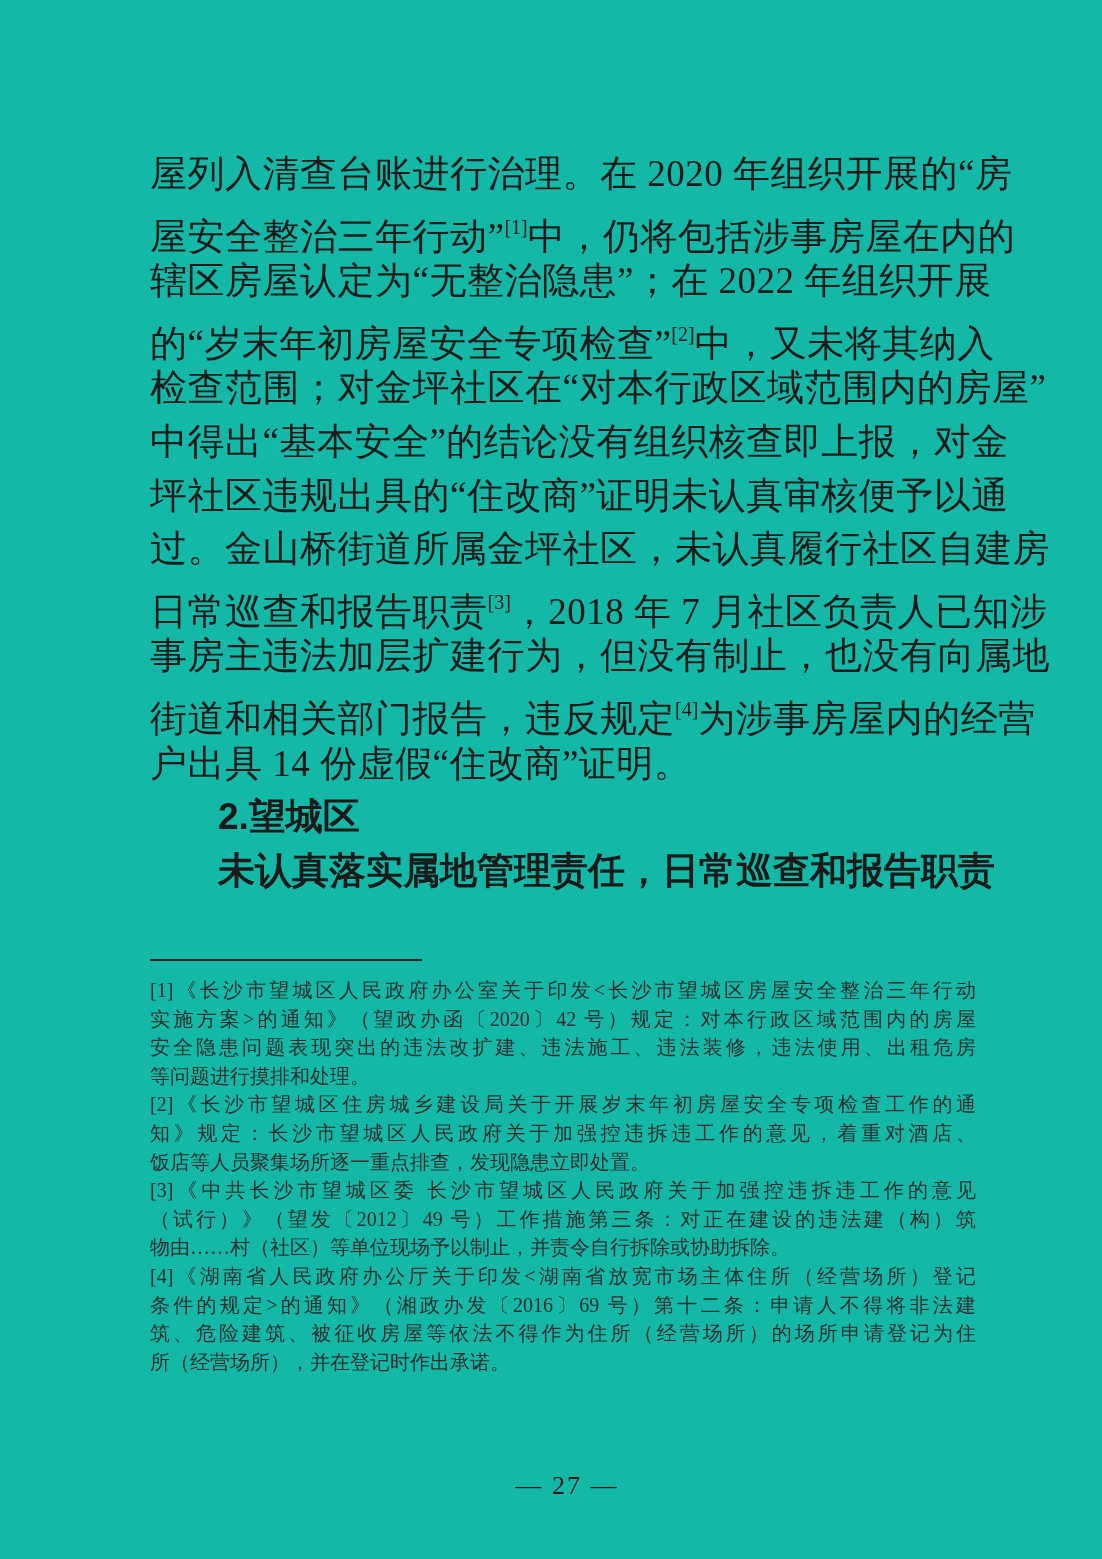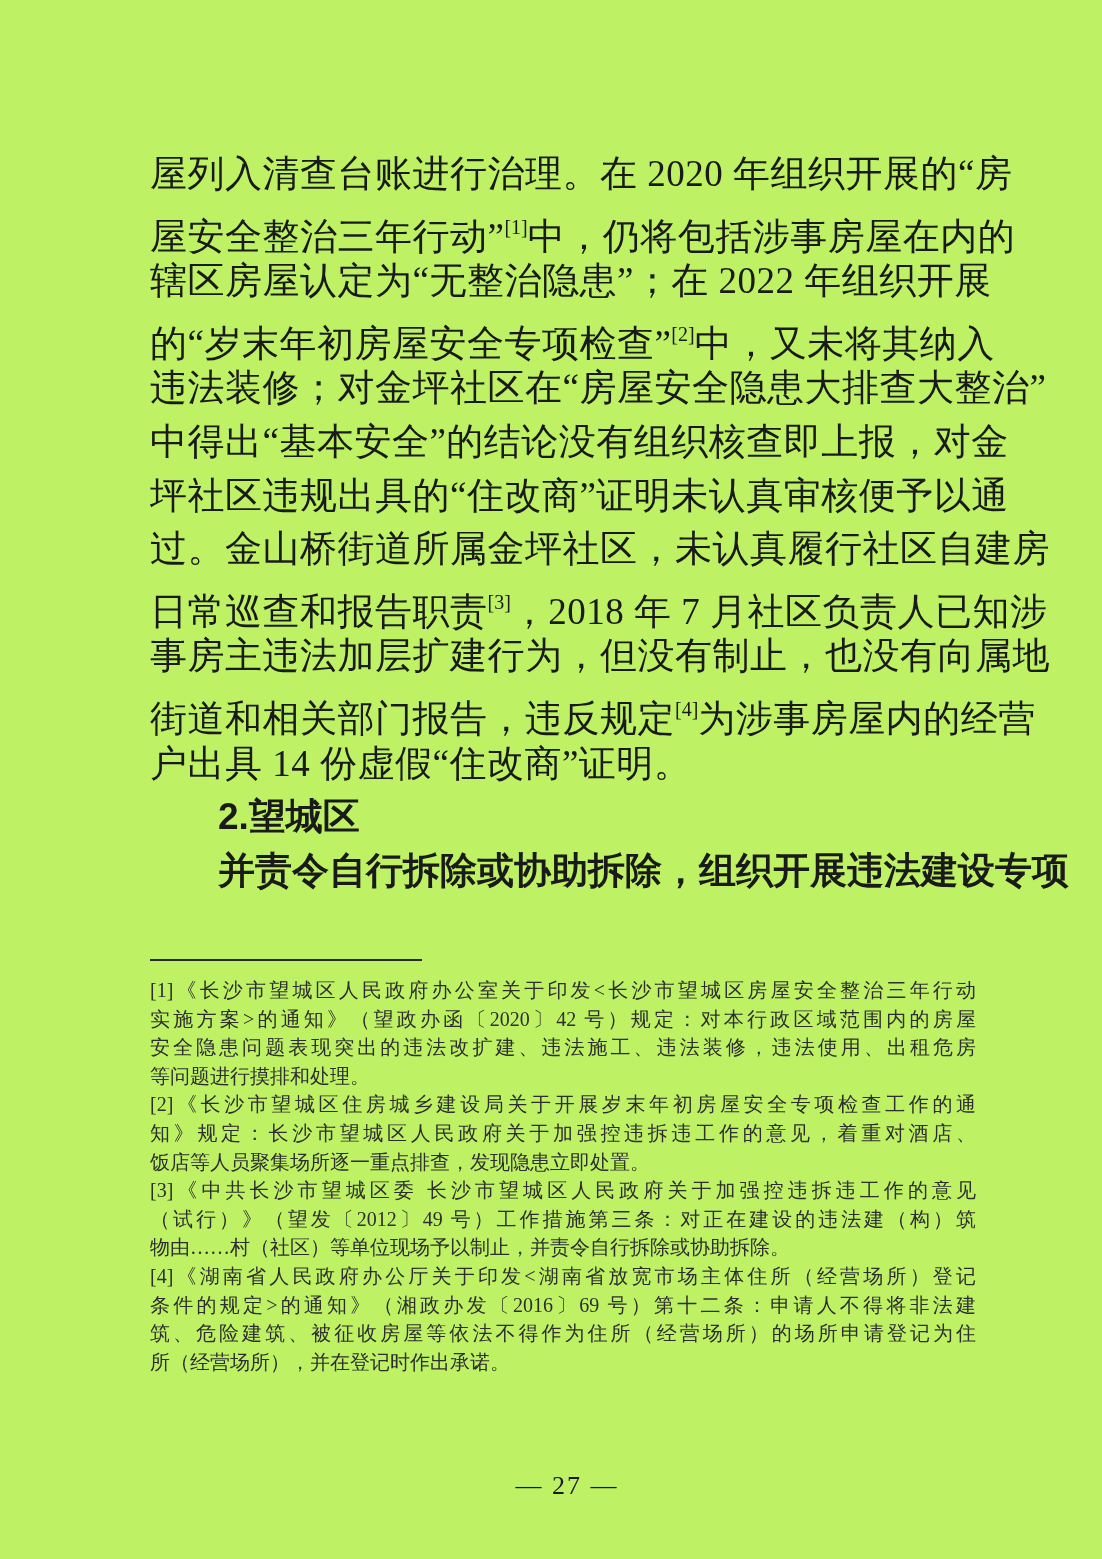--- a/index.html
+++ b/index.html
@@ -1,21 +1,21 @@
 <!DOCTYPE html>
 <html lang="zh"><head>
 <meta charset="utf-8">
 <style>
   html, body { margin: 0; padding: 0; background: #e8e8e8; }
   .page {
     position: relative;
     width: 1102px;
     height: 1559px;
     margin: 0 auto;
-    background: #bef264;
+    background: #14b8a6;
     font-family: "Liberation Serif", "DejaVu Serif", serif;
     color: #1a1a1a;
     overflow: hidden;
   }
 
   
   .body-block {
     position: absolute;
     left: 150px;
     top: 147px;
@@ -95,30 +95,30 @@
 </head>
 <body>
 
 <div class="page">
 
   <div class="body-block">
       <div class="body-line"><span>屋列入清查台账进行治理。在 2020 年组织开展的“房</span></div>
       <div class="body-line"><span>屋安全整治三年行动”</span><span class="fn-ref">[1]</span><span>中，仍将包括涉事房屋在内的</span></div>
       <div class="body-line"><span>辖区房屋认定为“无整治隐患”；在 2022 年组织开展</span></div>
       <div class="body-line"><span>的“岁末年初房屋安全专项检查”</span><span class="fn-ref">[2]</span><span>中，又未将其纳入</span></div>
-      <div class="body-line"><span>违法装修；对金坪社区在“房屋安全隐患大排查大整治”</span></div>
+      <div class="body-line"><span>检查范围；对金坪社区在“对本行政区域范围内的房屋”</span></div>
       <div class="body-line"><span>中得出“基本安全”的结论没有组织核查即上报，对金</span></div>
       <div class="body-line"><span>坪社区违规出具的“住改商”证明未认真审核便予以通</span></div>
       <div class="body-line"><span>过。金山桥街道所属金坪社区，未认真履行社区自建房</span></div>
       <div class="body-line"><span>日常巡查和报告职责</span><span class="fn-ref">[3]</span><span>，2018 年 7 月社区负责人已知涉</span></div>
       <div class="body-line"><span>事房主违法加层扩建行为，但没有制止，也没有向属地</span></div>
       <div class="body-line"><span>街道和相关部门报告，违反规定</span><span class="fn-ref">[4]</span><span>为涉事房屋内的经营</span></div>
       <div class="body-line no-justify"><span>户出具 14 份虚假“住改商”证明。</span></div>
       <div class="body-line bold no-justify indent"><span>2.望城区</span></div>
-      <div class="body-line bold indent"><span>并责令自行拆除或协助拆除，组织开展违法建设专项</span></div>
+      <div class="body-line bold indent"><span>未认真落实属地管理责任，日常巡查和报告职责</span></div>
     </div>
 
   <div class="fn-separator"></div>
 
   <div class="fn-block">
       <div class="fn-line">[1]《长沙市望城区人民政府办公室关于印发&lt;长沙市望城区房屋安全整治三年行动</div>
       <div class="fn-line">实施方案&gt;的通知》（望政办函〔2020〕42 号）规定：对本行政区域范围内的房屋</div>
       <div class="fn-line">安全隐患问题表现突出的违法改扩建、违法施工、违法装修，违法使用、出租危房</div>
       <div class="fn-line no-justify">等问题进行摸排和处理。</div>
       <div class="fn-line">[2]《长沙市望城区住房城乡建设局关于开展岁末年初房屋安全专项检查工作的通</div>

